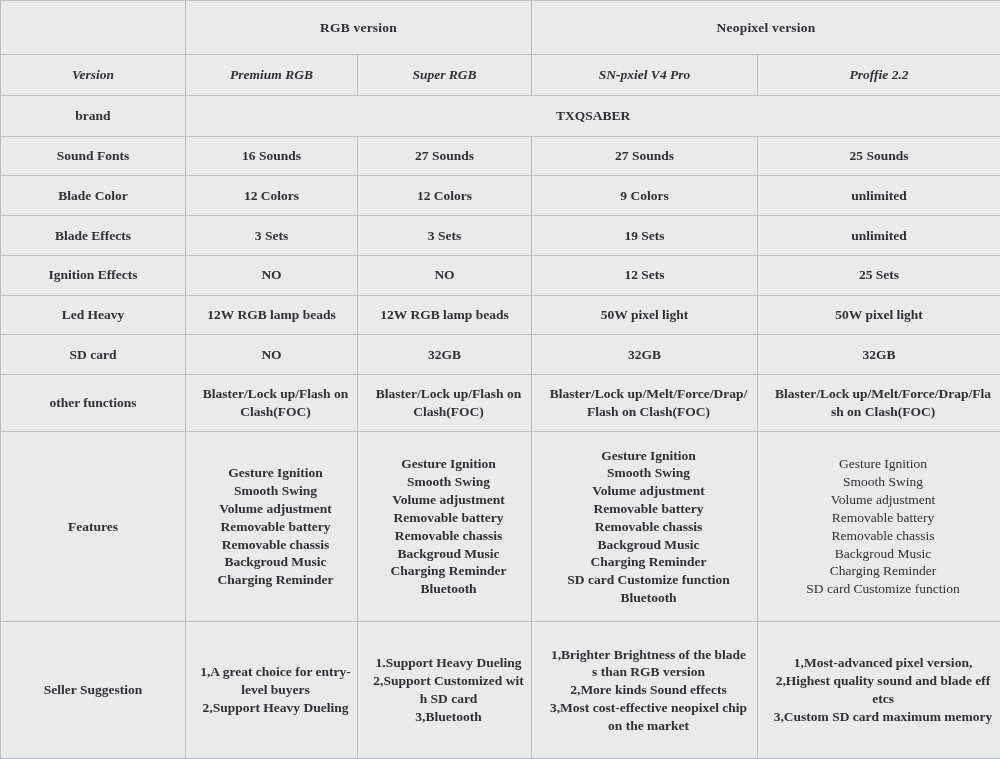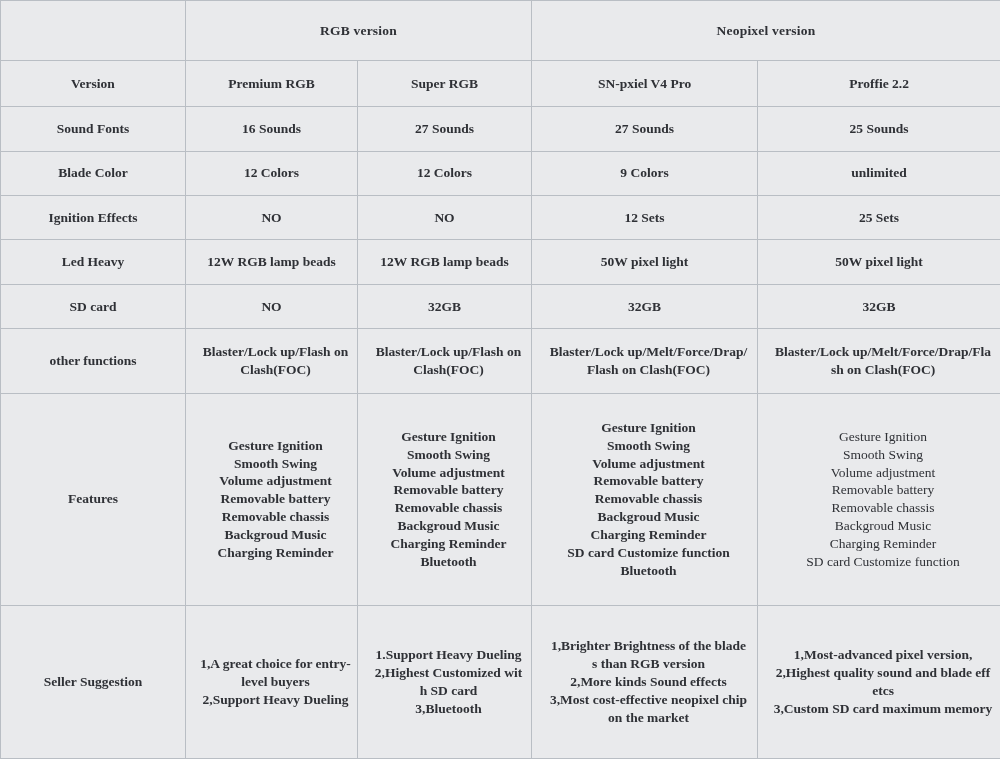--- a/index.html
+++ b/index.html
@@ -99,21 +99,21 @@
 
   
   col.c0 { width: 185px; }
   col.c1 { width: 172px; }
   col.c2 { width: 174px; }
   col.c3 { width: 226px; }
   col.c4 { width: 243px; }
 
   
   tr.r-head { height: 49px; }
-  tr.r-version { height: 37px; }
+  tr.r-version { height: 37px; font-style: italic; }
   tr.r-brand { height: 37px; }
   tr.r-data { height: 36px; }
   tr.r-func { height: 52px; }
   tr.r-features { height: 172px; }
   tr.r-suggest { height: 124px; }
 </style>
 </head>
 <body>
 
 <table class="spec">
@@ -132,37 +132,48 @@
     </tr>
 
     <tr class="r-version">
       <td class="rowlabel">Version</td>
       <td class="subhead">Premium RGB</td>
       <td class="subhead">Super RGB</td>
       <td class="subhead">SN-pxiel V4 Pro</td>
       <td class="subhead">Proffie 2.2</td>
     </tr>
 
+    <tr class="r-brand">
+      <td class="rowlabel">brand</td>
+      <td class="brandcell" colspan="4">TXQSABER</td>
+    </tr>
 
     <tr class="r-data">
       <td class="rowlabel">Sound Fonts</td>
       <td class="value">16 Sounds</td>
       <td class="value">27 Sounds</td>
       <td class="value">27 Sounds</td>
       <td class="value">25 Sounds</td>
     </tr>
 
     <tr class="r-data">
       <td class="rowlabel">Blade Color</td>
       <td class="value">12 Colors</td>
       <td class="value">12 Colors</td>
       <td class="value">9 Colors</td>
       <td class="value">unlimited</td>
     </tr>
 
+    <tr class="r-data">
+      <td class="rowlabel">Blade Effects</td>
+      <td class="value">3 Sets</td>
+      <td class="value">3 Sets</td>
+      <td class="value">19 Sets</td>
+      <td class="value">unlimited</td>
+    </tr>
 
     <tr class="r-data">
       <td class="rowlabel">Ignition Effects</td>
       <td class="value">NO</td>
       <td class="value">NO</td>
       <td class="value">12 Sets</td>
       <td class="value">25 Sets</td>
     </tr>
 
     <tr class="r-data">
@@ -268,21 +279,21 @@
       <td class="suggest">
         <span class="stack">
             <span>1,A great choice for entry-</span>
             <span>level buyers</span>
             <span>2,Support Heavy Dueling</span>
           </span>
       </td>
       <td class="suggest">
         <span class="stack">
             <span>1.Support Heavy Dueling</span>
-            <span>2,Highest Customized wit</span>
+            <span>2,Support Customized wit</span>
             <span>h SD card</span>
             <span>3,Bluetooth</span>
           </span>
       </td>
       <td class="suggest">
         <span class="stack">
             <span>1,Brighter Brightness of the blade</span>
             <span>s than RGB version</span>
             <span>2,More kinds Sound effects</span>
             <span>3,Most cost-effective neopixel chip</span>

